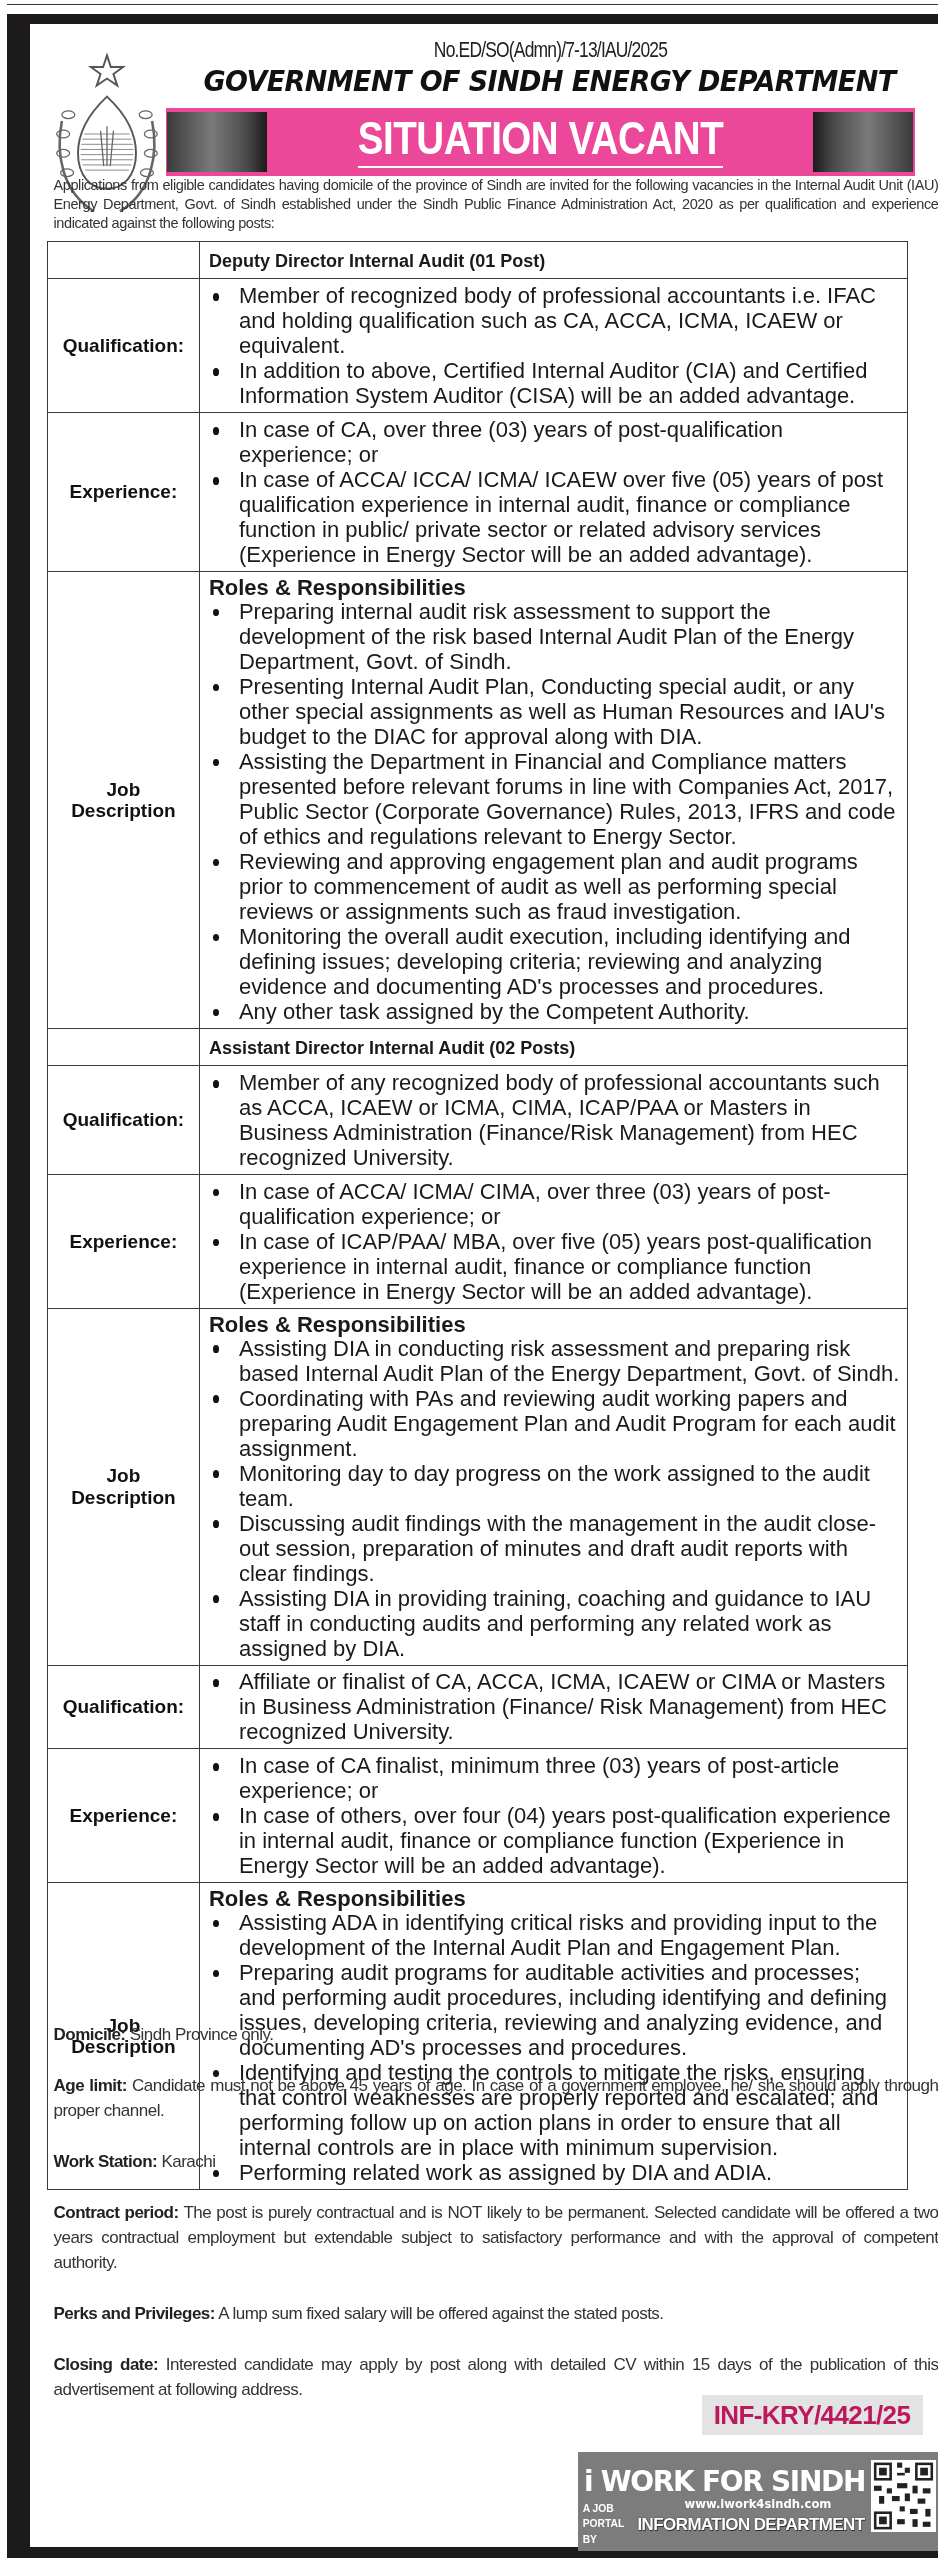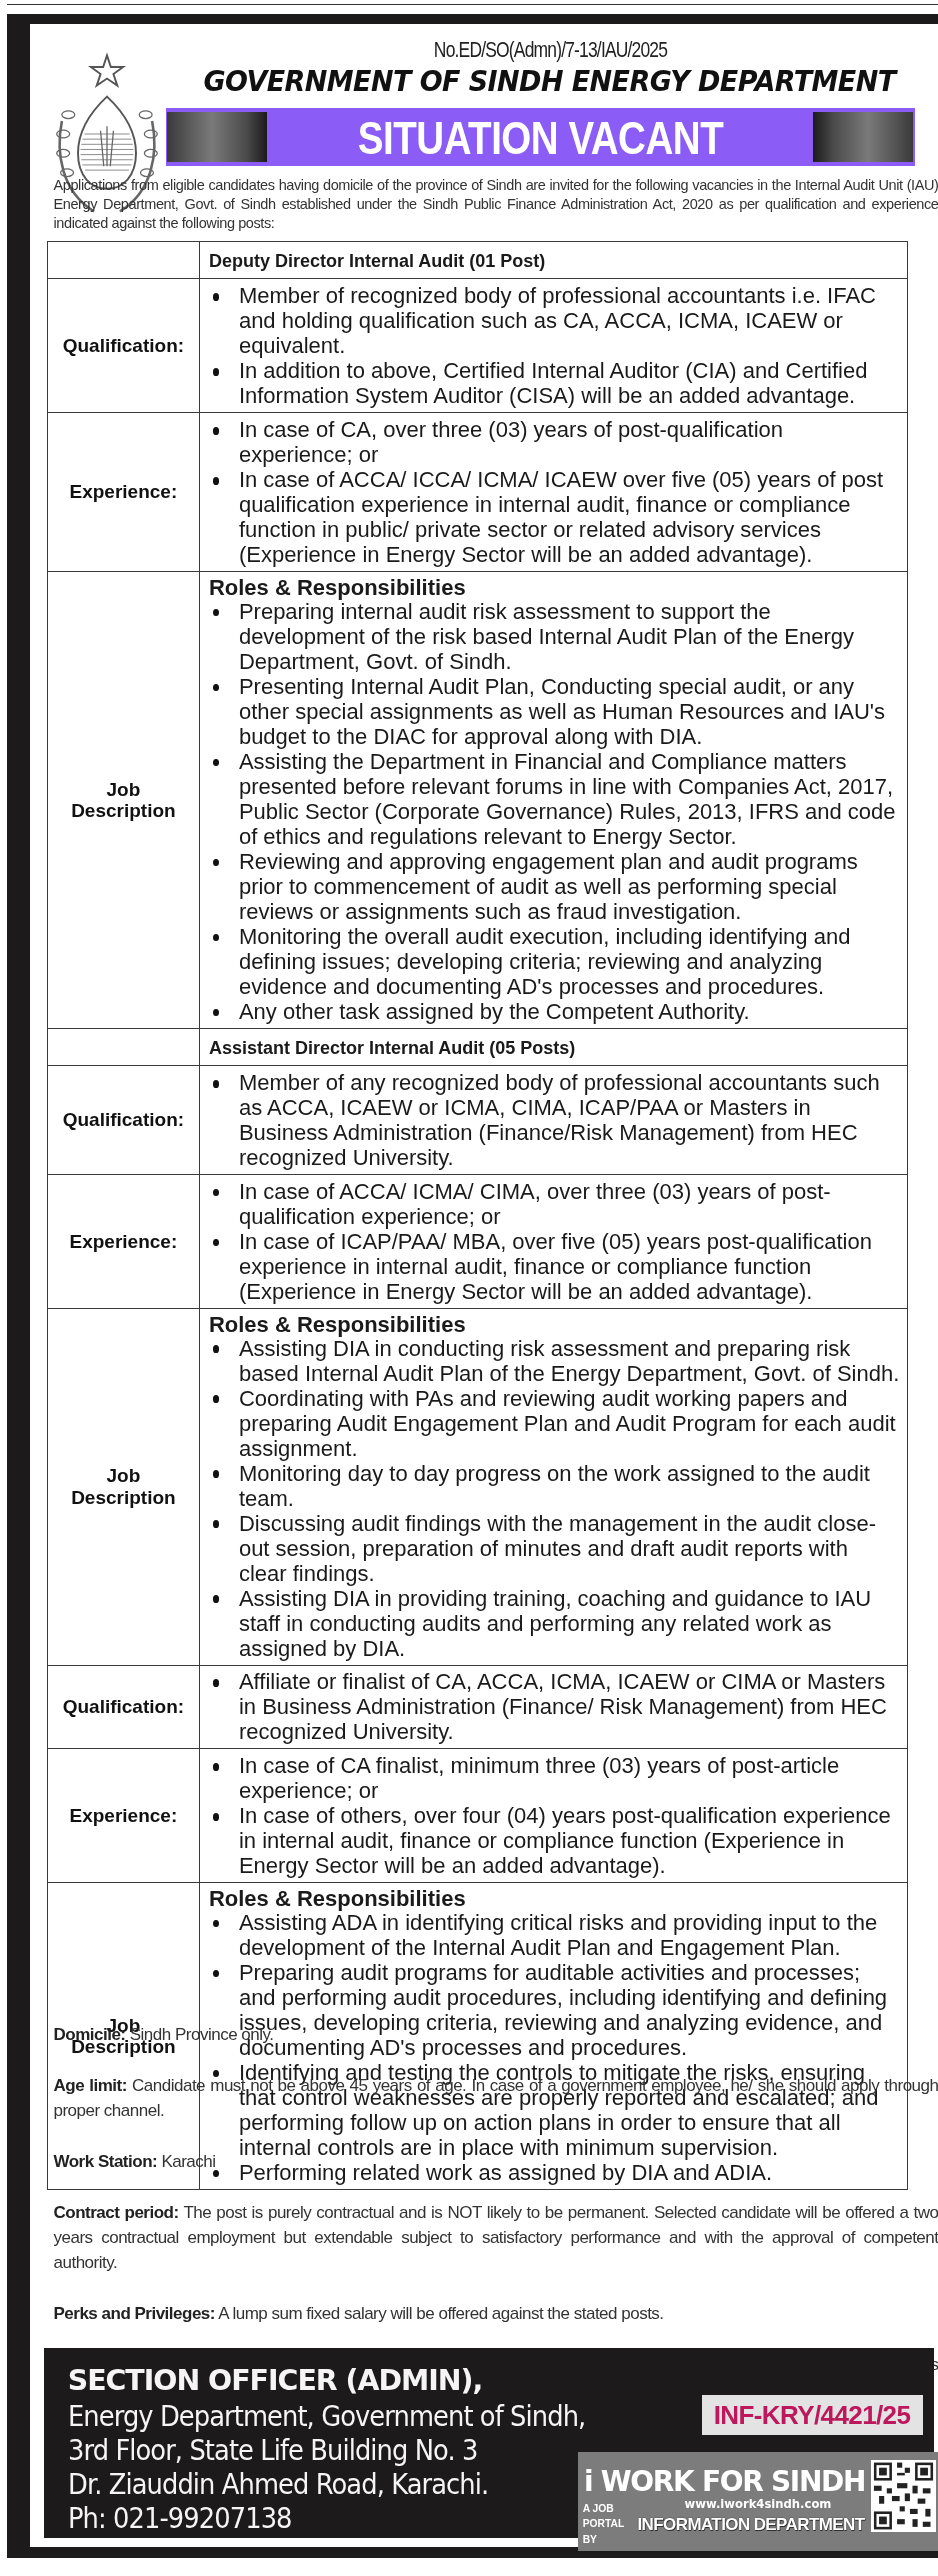--- a/index.html
+++ b/index.html
@@ -10,21 +10,21 @@
   .inner { position: absolute; left: 23px; top: 9.7px; width: 911px; height: 2523px; background: #ffffff; }
 
   
   .logo { position: absolute; left: 19.4px; top: 26px; width: 116px; height: 168px; }
   .ref { position: absolute; left: 149px; width: 743px; top: 14.2px; text-align: center;
          font-family: "Liberation Sans", sans-serif; font-size: 21.3px; letter-spacing: -1px;
          transform: scaleX(0.82); transform-origin: center; color: #222; }
   .gov { position: absolute; left: 132px; width: 775px; top: 40px; text-align: center;
          font-family: "DejaVu Sans", sans-serif; font-weight: bold; font-style: italic;
          font-size: 29px; letter-spacing: -0.6px; color: #111; transform: scaleX(0.93); }
-  .banner { position: absolute; left: 136px; top: 84px; width: 749px; height: 58px; background: #8b5cf6; }
+  .banner { position: absolute; left: 136px; top: 84px; width: 749px; height: 68px; background: #ec4899; }
   .banner .grad { position: absolute; top: 3.9px; bottom: 3.9px; width: 100px;
         background: linear-gradient(90deg, #3a3a3a 0%, #7a7a7a 45%, #4a4a4a 80%, #1c1a1b 100%); }
   .banner .grad.l { left: 1.3px; }
   .banner .grad.r { right: 1.3px; background: linear-gradient(90deg, #1c1a1b 0%, #4a4a4a 20%, #7a7a7a 55%, #3a3a3a 100%); }
   .banner .title { position: absolute; left: 0; right: 0; top: 2.6px; text-align: center; color: #fff;
         font-family: "Liberation Sans", sans-serif; font-weight: bold; font-size: 47px;
         letter-spacing: -0.6px; transform: scaleX(0.82); }
   .banner .title span { border-bottom: 2.6px solid #fff; padding-bottom: 1.3px; }
 
   .intro { position: absolute; left: 24px; width: 885px; top: 152px; font-size: 14.5px; line-height: 19px;
@@ -153,21 +153,21 @@
             <li>Reviewing and approving engagement plan and audit programs prior to commencement of audit as well as performing special reviews or assignments such as fraud investigation.</li>
             <li>Monitoring the overall audit execution, including identifying and defining issues; developing criteria; reviewing and analyzing evidence and documenting AD's processes and procedures.</li>
             <li>Any other task assigned by the Competent Authority.</li>
           </ul>
         </td>
       </tr>
 
       <tr>
         <td class="lab"></td>
         <td class="titlecell">
-              <div class="post-title">Assistant Director Internal Audit (05 Posts)</div>
+              <div class="post-title">Assistant Director Internal Audit (02 Posts)</div>
             </td>
       </tr>
       <tr>
         <td class="lab">Qualification:</td>
         <td class="cnt">
               <ul class="b">
           <li>Member of any recognized body of professional accountants such as ACCA, ICAEW or ICMA, CIMA, ICAP/PAA or Masters in Business Administration (Finance/Risk Management) from HEC recognized University.</li>
         </ul>
             </td>
       </tr>
@@ -228,29 +228,20 @@
 
     <div class="terms">
       <p><b>Domicile:</b><span> Sindh Province only.</span></p>
       <p><b>Age limit:</b><span> Candidate must not be above 45 years of age. In case of a government employee, he/ she should apply through proper channel.</span></p>
       <p><b>Work Station:</b><span> Karachi</span></p>
       <p><b>Contract period:</b><span> The post is purely contractual and is NOT likely to be permanent. Selected candidate will be offered a two years contractual employment but extendable subject to satisfactory performance and with the approval of competent authority.</span></p>
       <p><b>Perks and Privileges:</b><span> A lump sum fixed salary will be offered against the stated posts.</span></p>
       <p><b>Closing date:</b><span> Interested candidate may apply by post along with detailed CV within 15 days of the publication of this advertisement at following address.</span></p>
     </div>
 
-    <div class="addr">
-      <div class="lines">
-        <div class="l1">SECTION OFFICER (ADMIN),</div>
-        <div class="ln">Energy Department, Government of Sindh,</div>
-        <div class="ln">3rd Floor, State Life Building No. 3</div>
-        <div class="ln">Dr. Ziauddin Ahmed Road, Karachi.</div>
-        <div class="ln">Ph: 021-99207138</div>
-      </div>
-    </div>
 
     <div class="inf">INF-KRY/4421/25</div>
 
     <div class="iwork">
       <div class="brand"><span>i</span> <span>WORK FOR SINDH</span></div>
       <div class="ajob"><span>A JOB</span><br><span>PORTAL BY</span></div>
       <div class="url">www.iwork4sindh.com</div>
       <div class="dept">INFORMATION DEPARTMENT</div>
       <svg class="qr" viewBox="0 0 25 28">
         <rect x="0" y="0" width="25" height="28" fill="#fff"></rect>

